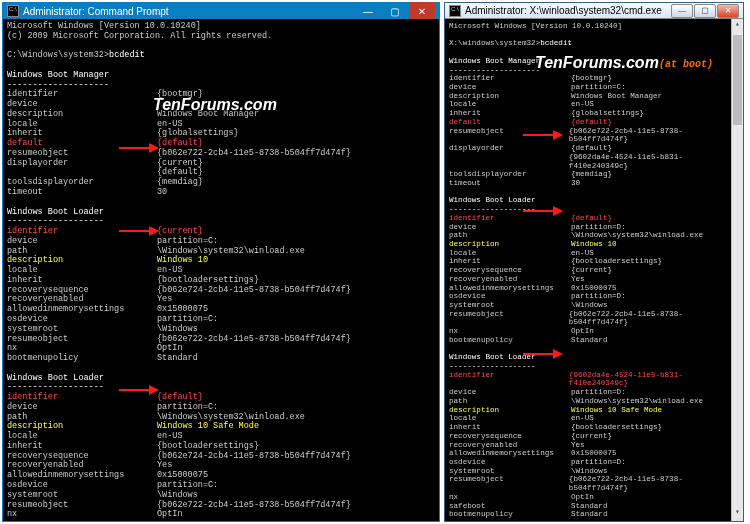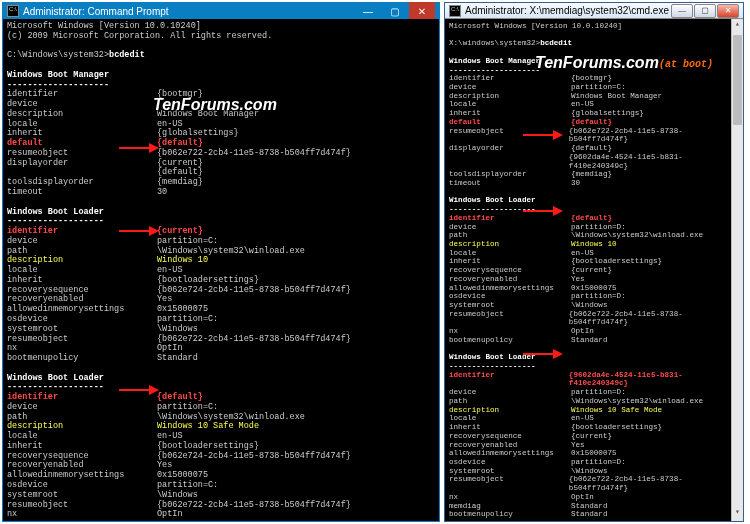--- a/index.html
+++ b/index.html
@@ -60,22 +60,22 @@
     color:#ccc;
     font-family:"Consolas","Courier New",monospace;
     font-size:8.5px;
     line-height:1.15;
     padding:3px 4px;
     overflow:hidden;
     position:relative;
   }
   .right .term { font-size:7.6px; }
   .y { color:#ffff55; } 
-  .w { color:#ffffff;font-weight:bold; } 
-  .r { color:#ff4a4a; font-weight:bold; } 
+  .w { color:#ffffff; } 
+  .r { color:#ff4a4a; font-weight:normal; } 
   .ob { color:#ff6a00; font-weight:bold; font-style:italic; font-size:10px; } 
   .watermark {
     position:absolute; color:#fff; font-weight:bold; font-style:italic;
     font-family:"Segoe UI",sans-serif; font-size:16px; pointer-events:none;
     text-shadow:1px 1px 2px #000;
     margin-top:27px;
   }
   .kv { display:flex; }
   .k { width:150px; }
   .right .k { width:122px; }
@@ -285,21 +285,21 @@
     
     
     <br>
     
   </div>
 </div>
 
 <div class="window right">
   <div class="titlebar win7">
     <span class="tb-icon"></span>
-    <span class="tb-title">Administrator: X:\memdiag\system32\cmd.exe</span>
+    <span class="tb-title">Administrator: X:\winload\system32\cmd.exe</span>
     <div class="tb-btns">
       <div class="tb-btn">—</div>
       <div class="tb-btn">▢</div>
       <div class="tb-btn close">✕</div>
     </div>
   </div>
   <div class="term">
     <div class="scrollbar">
       <div class="arr up">▴</div>
       <div class="thumb"></div>
@@ -469,21 +469,21 @@
       </div>
     <div class="kv">
         <span class="k">resumeobject</span>
         <span>{b062e722-2cb4-11e5-8738-b504ff7d474f}</span>
       </div>
     <div class="kv">
         <span class="k">nx</span>
         <span>OptIn</span>
       </div>
     <div class="kv">
-        <span class="k">memdiag</span>
+        <span class="k">safeboot</span>
         <span>Standard</span>
       </div>
     <div class="kv">
         <span class="k">bootmenupolicy</span>
         <span>Standard</span>
       </div>
     <br>
     
   </div>
 </div>

